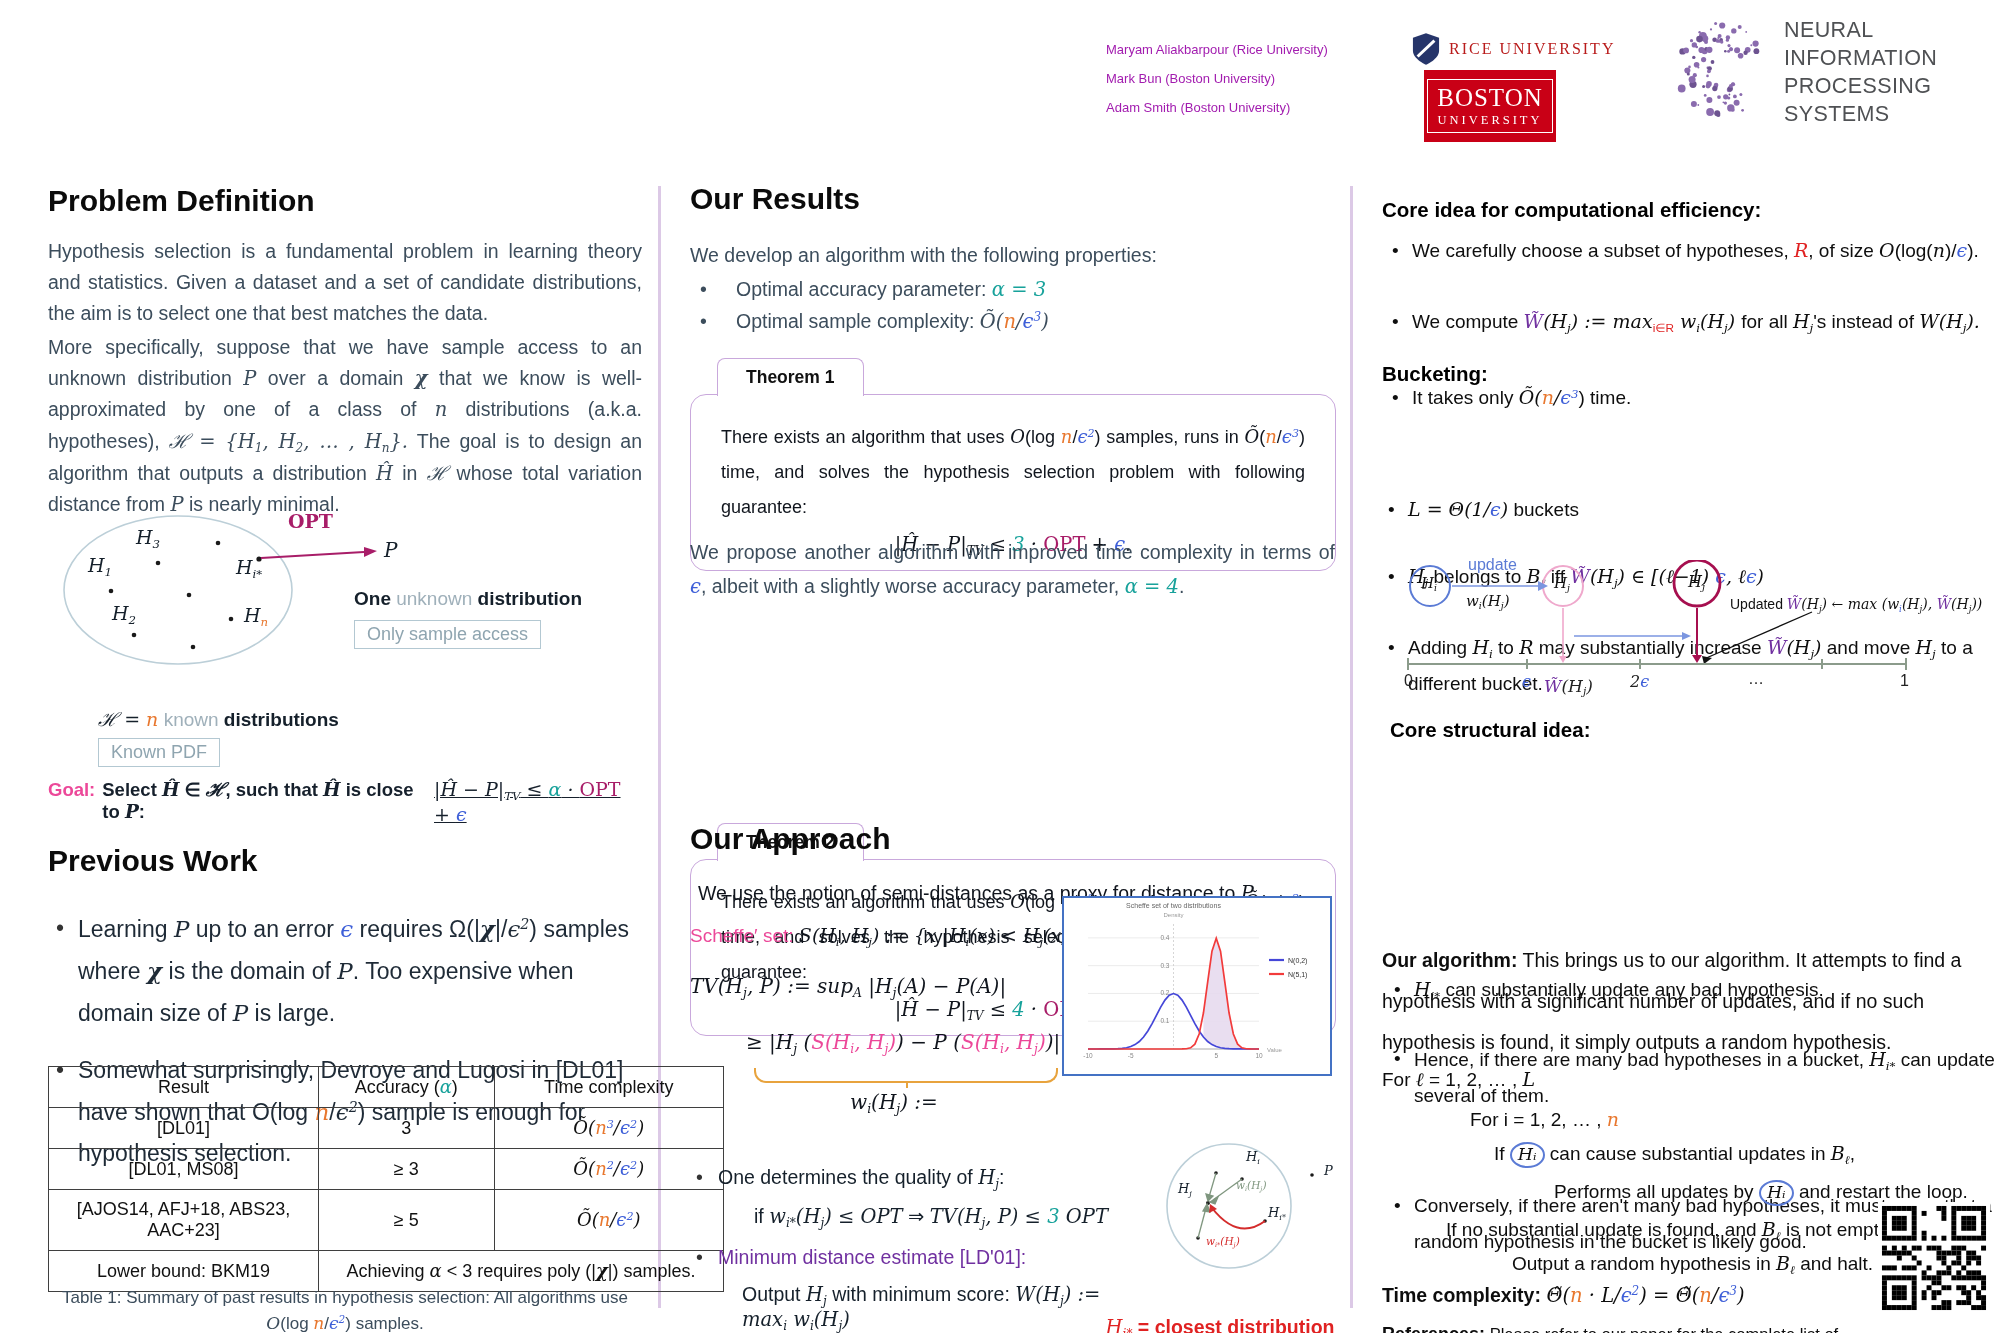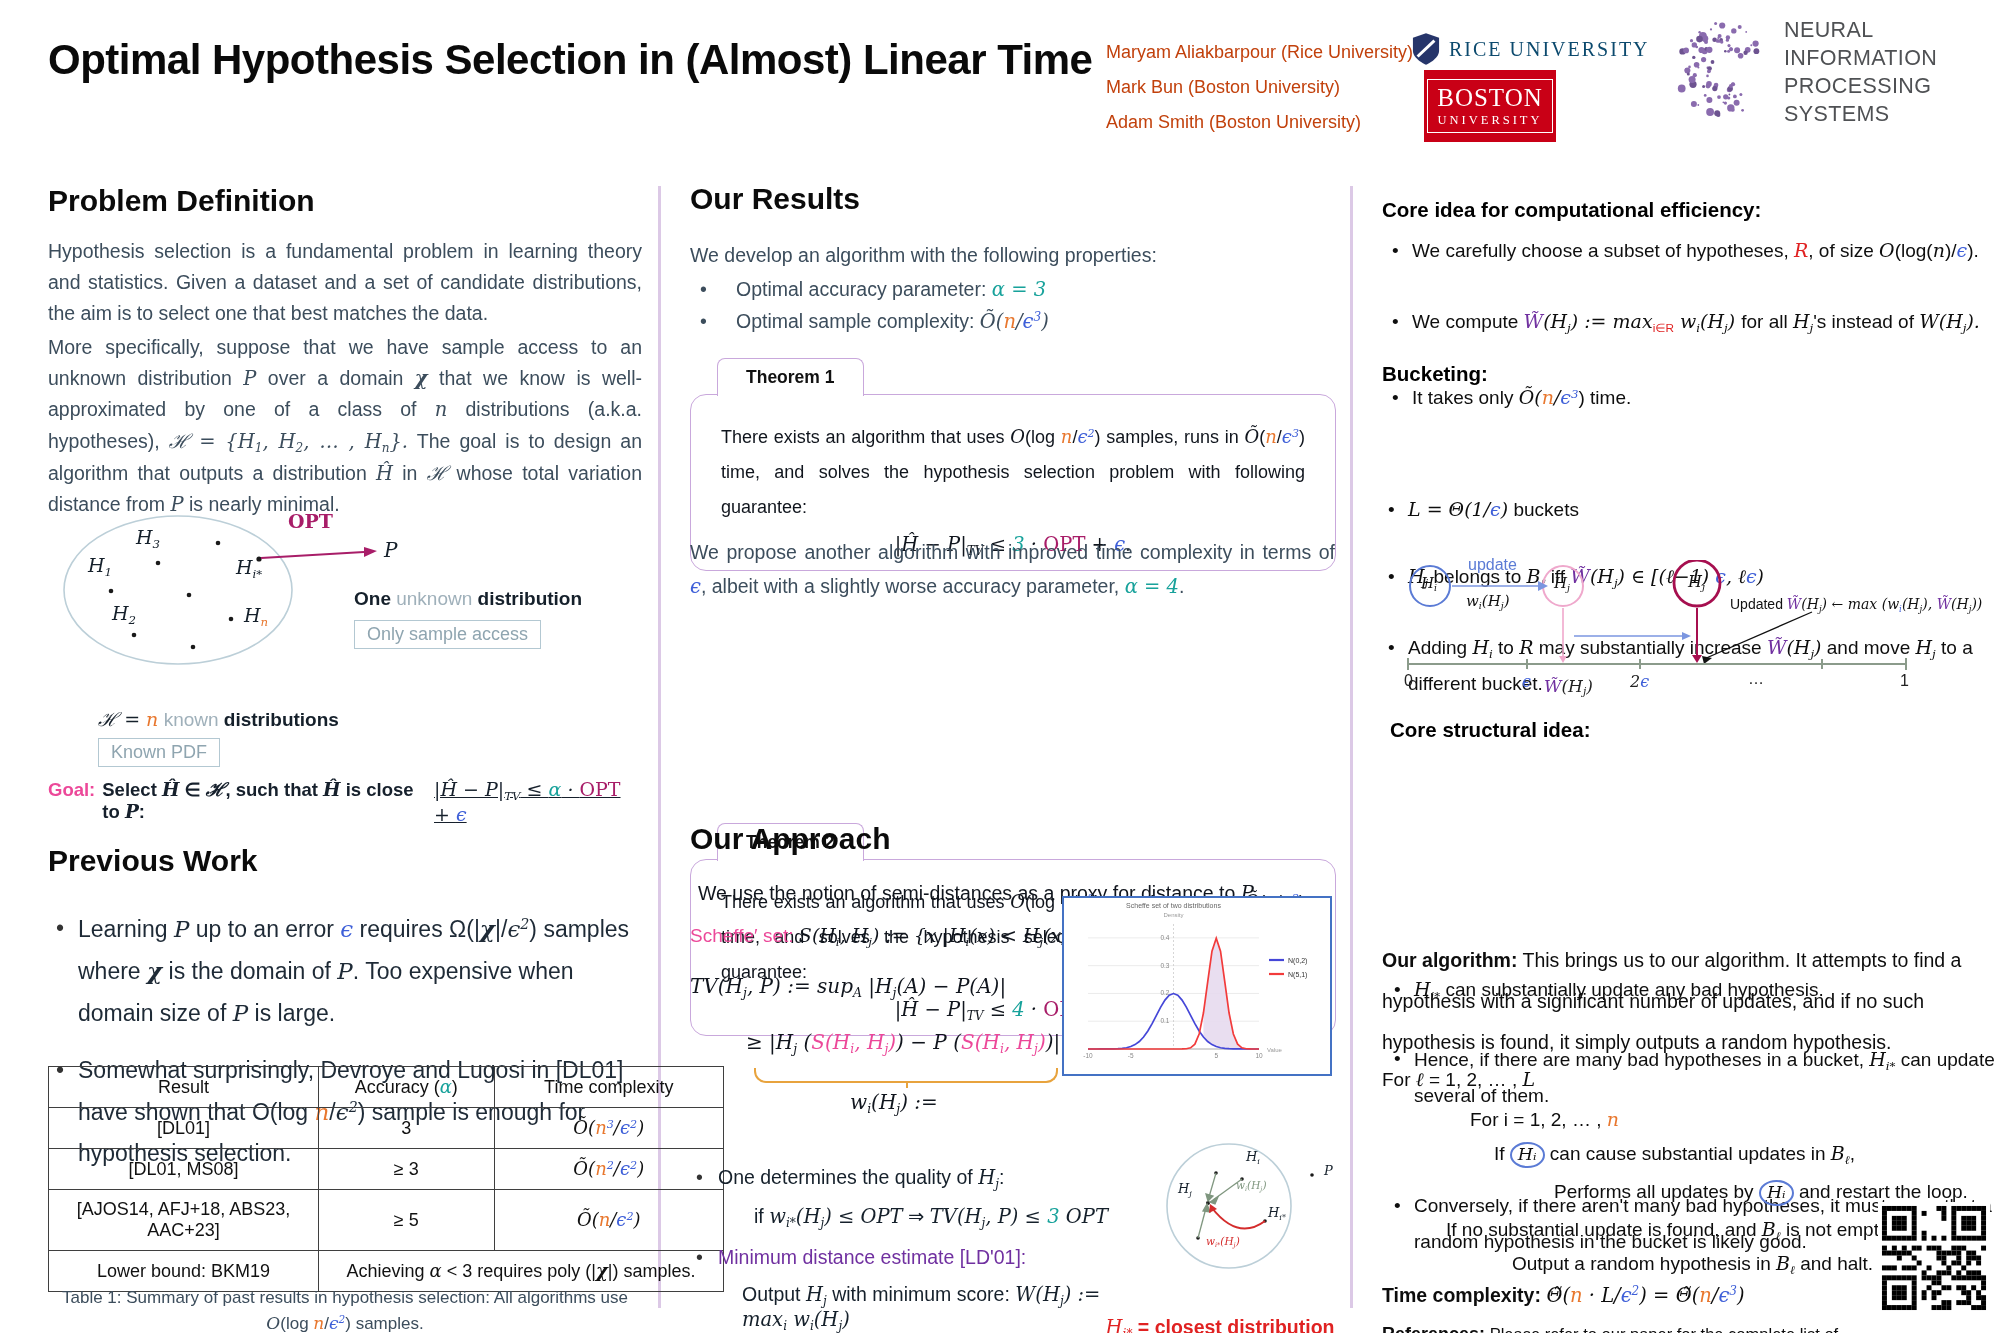--- a/index.html
+++ b/index.html
@@ -16,24 +16,24 @@
   .s-opt{color:#A81D68;font-family:"DejaVu Serif",serif;}
   .s-mag{color:#ec4899;}
   .s-purple{color:#7030A0;}
   .s-red{color:#E02222;}
   .s-blue{color:#3E5FD8;}
   .s-gray{color:#9FB0BA;}
   .s-circ{display:inline-block;border:2px solid #5B7BD5;border-radius:50%;padding:0 6px 2px;font-family:"DejaVu Serif",serif;font-style:italic;font-size:0.92em;line-height:1.15;}
 
   
   .title{position:absolute;left:48px;top:36px;font-size:42px;font-weight:700;letter-spacing:-0.5px;margin:0;color:#0a0a0a;}
-  .authors{position:absolute;left:1106px;top:42px;font-size:18px;color:#c2410c;}
+  .authors{position:absolute;left:1106px;top:42px;font-size:13px;color:#a21caf;}
   .authors div{margin-bottom:14px;}
   .rice{position:absolute;left:1412px;top:32px;display:flex;align-items:center;gap:9px;}
-  .rice .rtext{font-family:"Liberation Serif",serif;font-size:20px;letter-spacing:2px;color:#0c4a6e;}
+  .rice .rtext{font-family:"Liberation Serif",serif;font-size:16px;letter-spacing:2px;color:#b91c1c;}
   .bu{position:absolute;left:1424px;top:70px;width:132px;height:72px;background:#C90016;display:flex;align-items:center;justify-content:center;}
   .bu-inner{border:1.6px solid #fff;padding:5px 9px 6px;text-align:center;color:#fff;font-family:"Liberation Serif",serif;}
   .bu1{font-size:25px;letter-spacing:1px;line-height:1;}
   .bu2{font-size:12.5px;letter-spacing:3px;margin-top:4px;line-height:1;}
   .neurips{position:absolute;left:1666px;top:8px;display:flex;align-items:center;}
   .ntext{font-size:21.5px;color:#4F5154;line-height:1.3;letter-spacing:0.4px;}
 
   
   .vsep{position:absolute;top:186px;height:1122px;width:3px;background:#DCC9E6;}
   #sep1{left:658px;} #sep2{left:1350px;}
@@ -95,21 +95,20 @@
   .tcline{font-size:19.5px;color:#0d0d0d;}
   .refs{font-size:16.5px;color:#0d0d0d;}
   .refs .lab{font-weight:700;font-size:18px;}
   #qr{position:absolute;left:1878px;top:1202px;width:112px;height:112px;}
 </style>
 </head>
 <body>
 
 <div id="poster">
 
-  <h1 class="title">Optimal Hypothesis Selection in (Almost) Linear Time</h1>
   <div class="authors">
     <div>Maryam Aliakbarpour (Rice University)</div>
     <div>Mark Bun (Boston University)</div>
     <div>Adam Smith (Boston University)</div>
   </div>
   <div class="rice">
     <svg width="28" height="34" viewBox="0 0 30 36">
       <path d="M15 1 L29 6 V20 C29 29 15 35 15 35 C15 35 1 29 1 20 V6 Z" fill="#26356A"></path>
       <line x1="6" y1="26" x2="24" y2="9" stroke="#ffffff" stroke-width="3.2"></line>
     </svg>

